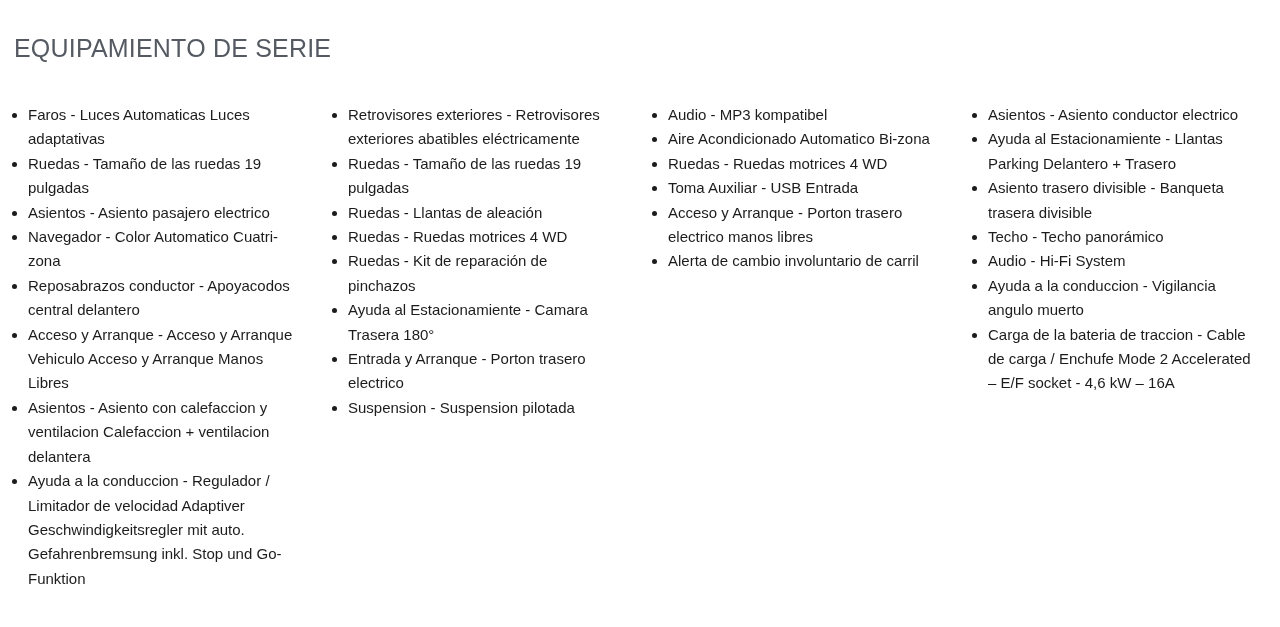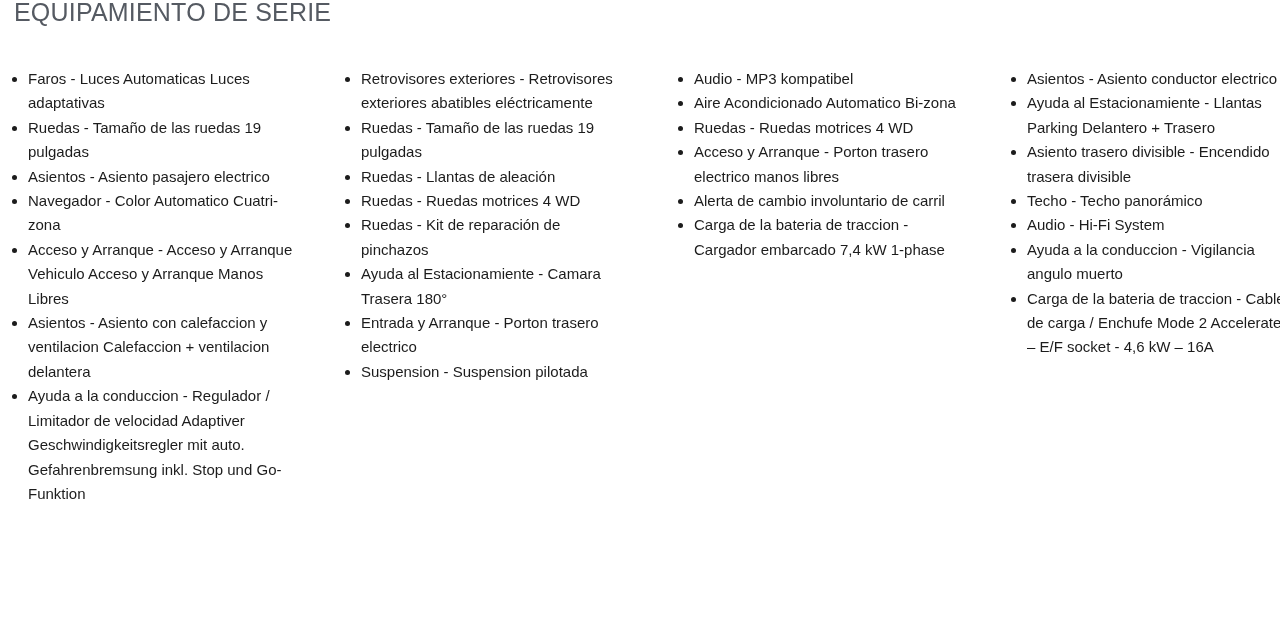--- a/index.html
+++ b/index.html
@@ -6,36 +6,36 @@
     margin: 0;
     padding: 0;
     background: #ffffff;
     font-family: "Liberation Sans", sans-serif;
     color: #1c1c1c;
   }
   .page {
     width: 1280px;
     height: 627px;
     background: #ffffff;
+    padding-top: 36px;
     box-sizing: border-box;
     overflow: hidden;
   }
   h2.section-title {
     margin: 0 0 0 14px;
     font-size: 25px;
     line-height: 25px;
     font-weight: 300;
     letter-spacing: 0.2px;
     color: #555a62;
   }
   .columns {
     display: flex;
     margin-top: 42px;
     align-items: flex-start;
-    gap: 13px;
   }
   ul.equip-col {
     list-style: none;
     margin: 0;
     width: 320px;
     box-sizing: border-box;
     padding: 0 24px 0 28px;
     flex: 0 0 320px;
   }
   ul.equip-col li {
@@ -62,49 +62,50 @@
 
   <h2 class="section-title">EQUIPAMIENTO DE SERIE</h2>
 
   <div class="columns">
 
     <ul class="equip-col">
       <li>Faros - Luces Automaticas Luces adaptativas</li>
       <li>Ruedas - Tamaño de las ruedas 19 pulgadas</li>
       <li>Asientos - Asiento pasajero electrico</li>
       <li>Navegador - Color Automatico Cuatri-zona</li>
+      <li>Reposabrazos conductor - Apoyacodos central delantero</li>
       <li>Acceso y Arranque - Acceso y Arranque Vehiculo Acceso y Arranque Manos Libres</li>
       <li>Asientos - Asiento con calefaccion y ventilacion Calefaccion + ventilacion delantera</li>
       <li>Ayuda a la conduccion - Regulador / Limitador de velocidad Adaptiver Geschwindigkeitsregler mit auto. Gefahrenbremsung inkl. Stop und Go-Funktion</li>
     </ul>
 
     <ul class="equip-col">
       <li>Retrovisores exteriores - Retrovisores exteriores abatibles eléctricamente</li>
       <li>Ruedas - Tamaño de las ruedas 19 pulgadas</li>
       <li>Ruedas - Llantas de aleación</li>
       <li>Ruedas - Ruedas motrices 4 WD</li>
       <li>Ruedas - Kit de reparación de pinchazos</li>
       <li>Ayuda al Estacionamiente - Camara Trasera 180°</li>
       <li>Entrada y Arranque - Porton trasero electrico</li>
       <li>Suspension - Suspension pilotada</li>
     </ul>
 
     <ul class="equip-col">
       <li>Audio - MP3 kompatibel</li>
       <li>Aire Acondicionado Automatico Bi-zona</li>
       <li>Ruedas - Ruedas motrices 4 WD</li>
+      <li>Toma Auxiliar - USB Entrada</li>
       <li>Acceso y Arranque - Porton trasero electrico manos libres</li>
       <li>Alerta de cambio involuntario de carril</li>
-      <li>Carga de la bateria de traccion - Cargador embarcado 7,4 kW 1-phase</li>
     </ul>
 
     <ul class="equip-col">
       <li>Asientos - Asiento conductor electrico</li>
       <li>Ayuda al Estacionamiente - Llantas Parking Delantero + Trasero</li>
-      <li>Asiento trasero divisible - Encendido trasera divisible</li>
+      <li>Asiento trasero divisible - Banqueta trasera divisible</li>
       <li>Techo - Techo panorámico</li>
       <li>Audio - Hi-Fi System</li>
       <li>Ayuda a la conduccion - Vigilancia angulo muerto</li>
       <li>Carga de la bateria de traccion - Cable de carga / Enchufe Mode 2 Accelerated – E/F socket - 4,6 kW – 16A</li>
     </ul>
 
   </div>
 </div>
 
 </body></html>

